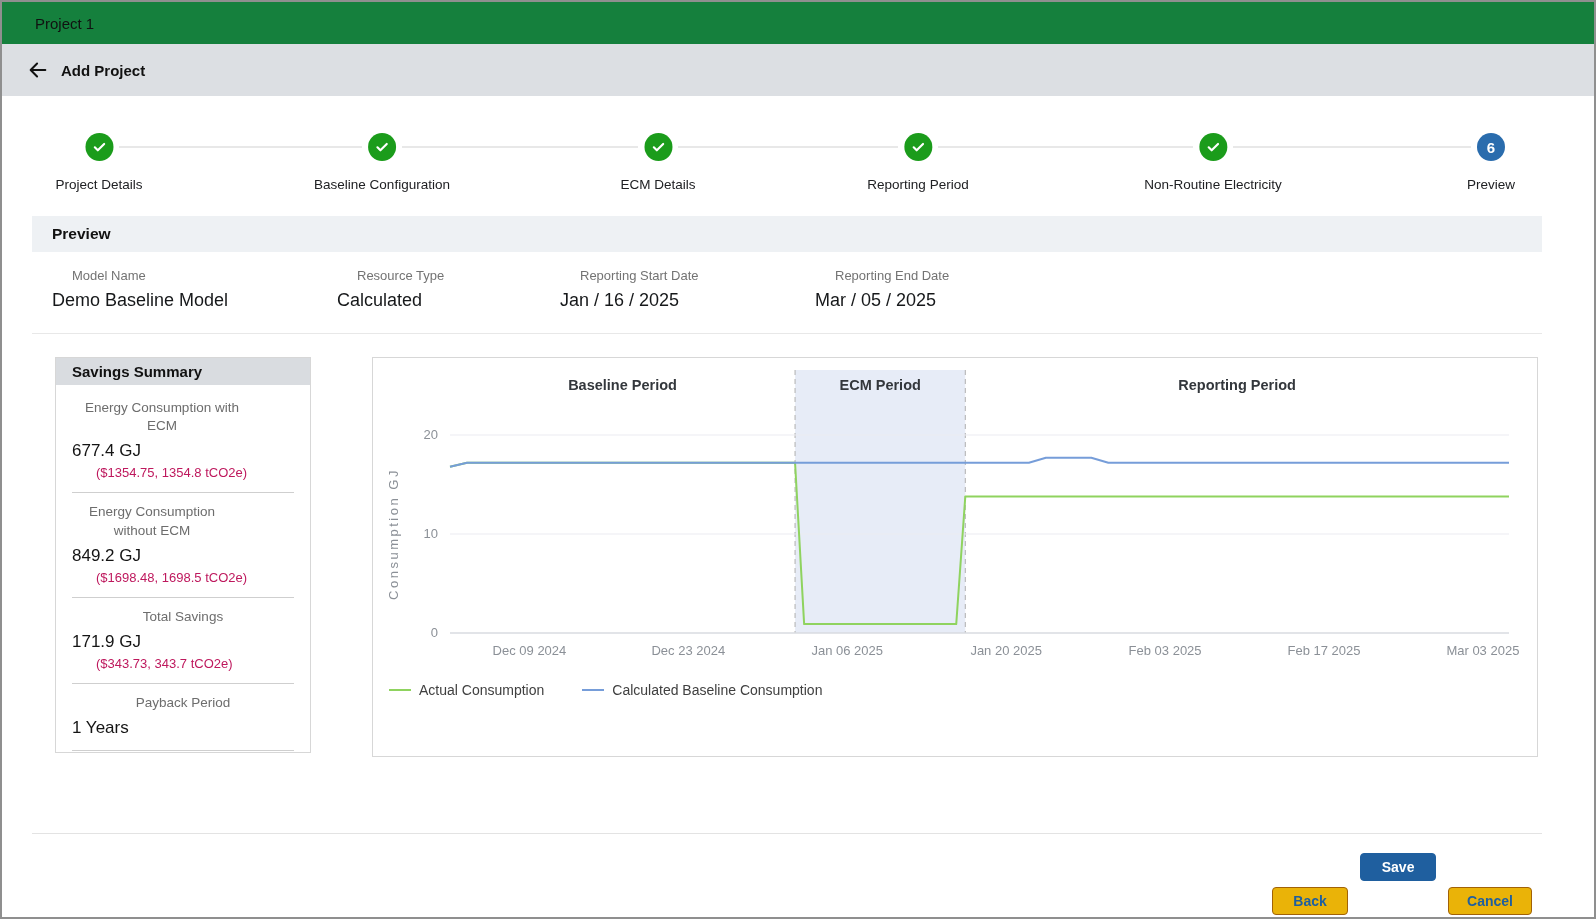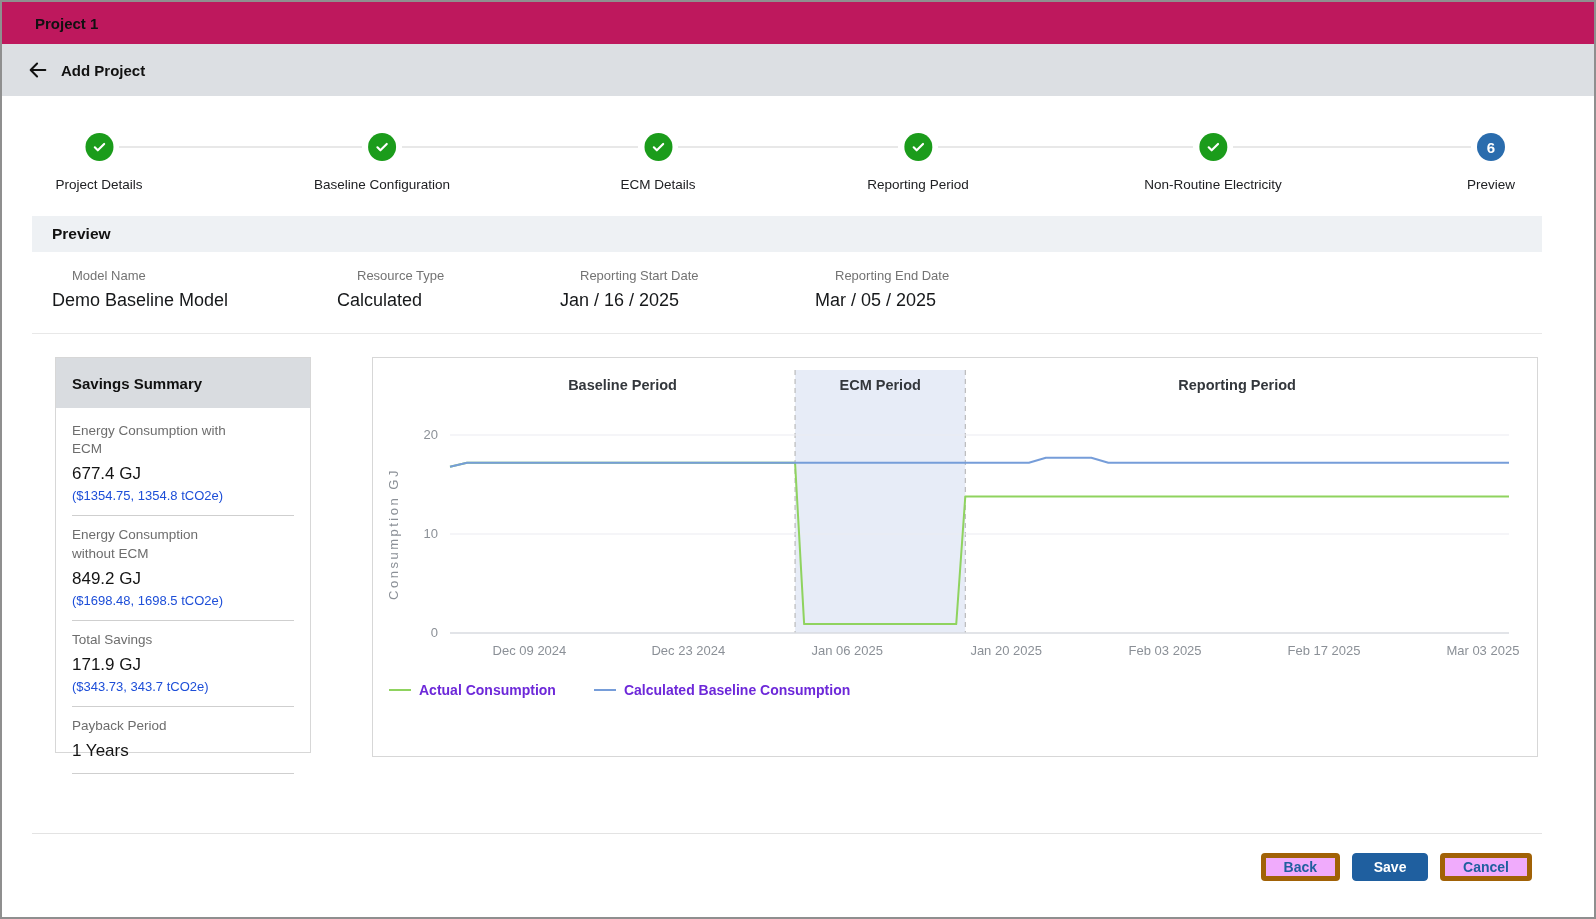--- a/index.html
+++ b/index.html
@@ -4,22 +4,22 @@
 <style>
   * { margin:0; padding:0; box-sizing:border-box; }
   html,body { background:#b7b7b7; }
   .page {
     position:relative; width:1596px; height:919px;
     border:2px solid #8f8f8f; background:#fff; overflow:hidden;
     font-family:"Liberation Sans", sans-serif; color:#1c1c1e;
   }
   
   .titlebar { position:absolute; left:0; top:0; width:100%; height:42px;
-    background:#be185d; display:flex; align-items:center; padding-left:33px;
-    font-size:15px; font-weight:bold; color:#111; }
+    background:#15803d; display:flex; align-items:center; padding-left:33px;
+    font-size:15px; font-weight:normal; color:#111; }
   .appbar { position:absolute; left:0; top:42px; width:100%; height:52px;
     background:#dcdfe3; display:flex; align-items:center; padding-left:25px;
     font-size:15px; font-weight:bold; color:#111; }
   .back-arrow { width:22px; height:22px; margin-right:12px; cursor:pointer; display:block; }
   
   .stepper { position:absolute; left:0; top:94px; width:100%; height:120px; background:#fff; }
   .step { position:absolute; transform:translateX(-50%); text-align:center; }
   .step-circle { width:28px; height:28px; border-radius:50%; margin:37px auto 0;
     display:flex; align-items:center; justify-content:center; }
   .step-circle.done { background:var(--step-green); }
@@ -29,40 +29,40 @@
   
   .section-header { position:absolute; left:30px; top:214px; width:1510px; height:36px;
     background:#eef1f4; display:flex; align-items:center; padding-left:20px;
     font-size:15.5px; font-weight:bold; color:#111; }
   .field { position:absolute; top:266px; }
   .field-label { font-size:13px; color:#737373; margin-bottom:7px;margin-left:20px; }
   .field-value { font-size:18px; color:#16181a; }
   .fields-divider { position:absolute; left:30px; top:331px; width:1510px; height:1px; background:#e8e8e8; }
   
   .card { position:absolute; border:1px solid #d7d7d7; background:#fff; }
-  .card-header { height:50px; background:#d9dce0; display:flex; align-items:center;
+  .card-header { height:27px; background:#d9dce0; display:flex; align-items:center;
     padding-left:16px; font-size:15px; font-weight:bold; color:#111; }
   .savings-card { left:53px; top:355px; width:256px; height:396px; }
   .savings-body { padding:14px 16px 0 16px; }
-  .sv-label { font-size:13.5px; color:#6d6d6d; line-height:1.35; }
+  .sv-label { font-size:13.5px; color:#6d6d6d; line-height:1.35;text-align:center; }
   .sv-value { font-size:17px; font-weight:normal; color:#141414; margin:6px 0 4px; }
-  .sv-sub { font-size:13px; color:#1d4ed8; }
+  .sv-sub { font-size:13px; color:#be185d;margin-left:24px; }
   .sv-hr { border:none; border-top:1px solid #cfcfcf; margin:12px 0 10px; }
   .chart-card { left:370px; top:355px; width:1166px; height:400px; }
   .chart-body { position:relative; height:360px; }
   #chart-svg { position:absolute; left:0; top:0; }
   .legend { position:absolute; left:16px; top:324px; display:flex; gap:38px; align-items:center; }
-  .legend-item { display:flex; align-items:center; gap:8px; font-size:14px; font-weight:bold; color:#6d28d9; }
+  .legend-item { display:flex; align-items:center; gap:8px; font-size:14px; font-weight:normal; color:#404040; }
   .legend-swatch { width:22px; height:2px; display:inline-block; }
   
   .footer-divider { position:absolute; left:30px; top:831px; width:1510px; height:1px; background:#e3e3e3; }
   .footer-buttons { position:absolute; right:62px; top:851px; display:flex; gap:12px; }
   .btn { min-width:76px; height:28px; padding:0 18px; border-radius:4px; font-size:14px;
     font-weight:bold; cursor:pointer; font-family:"Liberation Sans", sans-serif; }
-  .btn.outline { background:#f0abfc; border:5px solid #a16207; color:var(--accent); }
+  .btn.outline { background:#eab308; border:1px solid #a16207; color:var(--accent);margin-top:34px; }
   .btn.primary { background:var(--accent); border:1px solid var(--accent); color:#fff; }
 </style>
 </head>
 <body>
 
 <div class="page">
 
   <div class="titlebar">
     <span>Project 1</span>
   </div>

